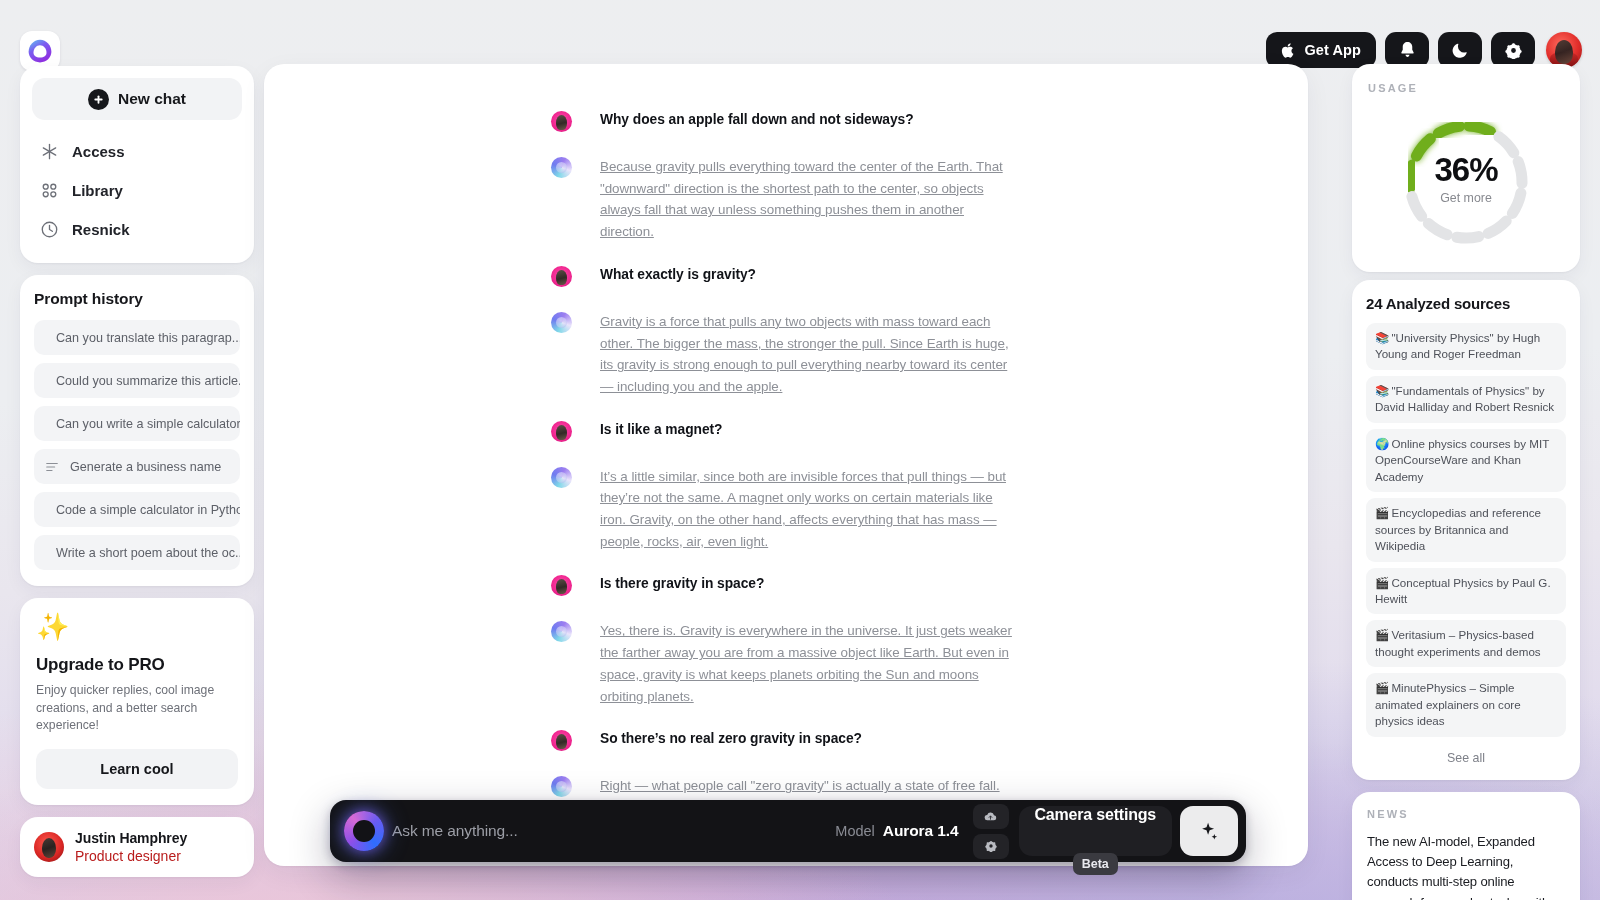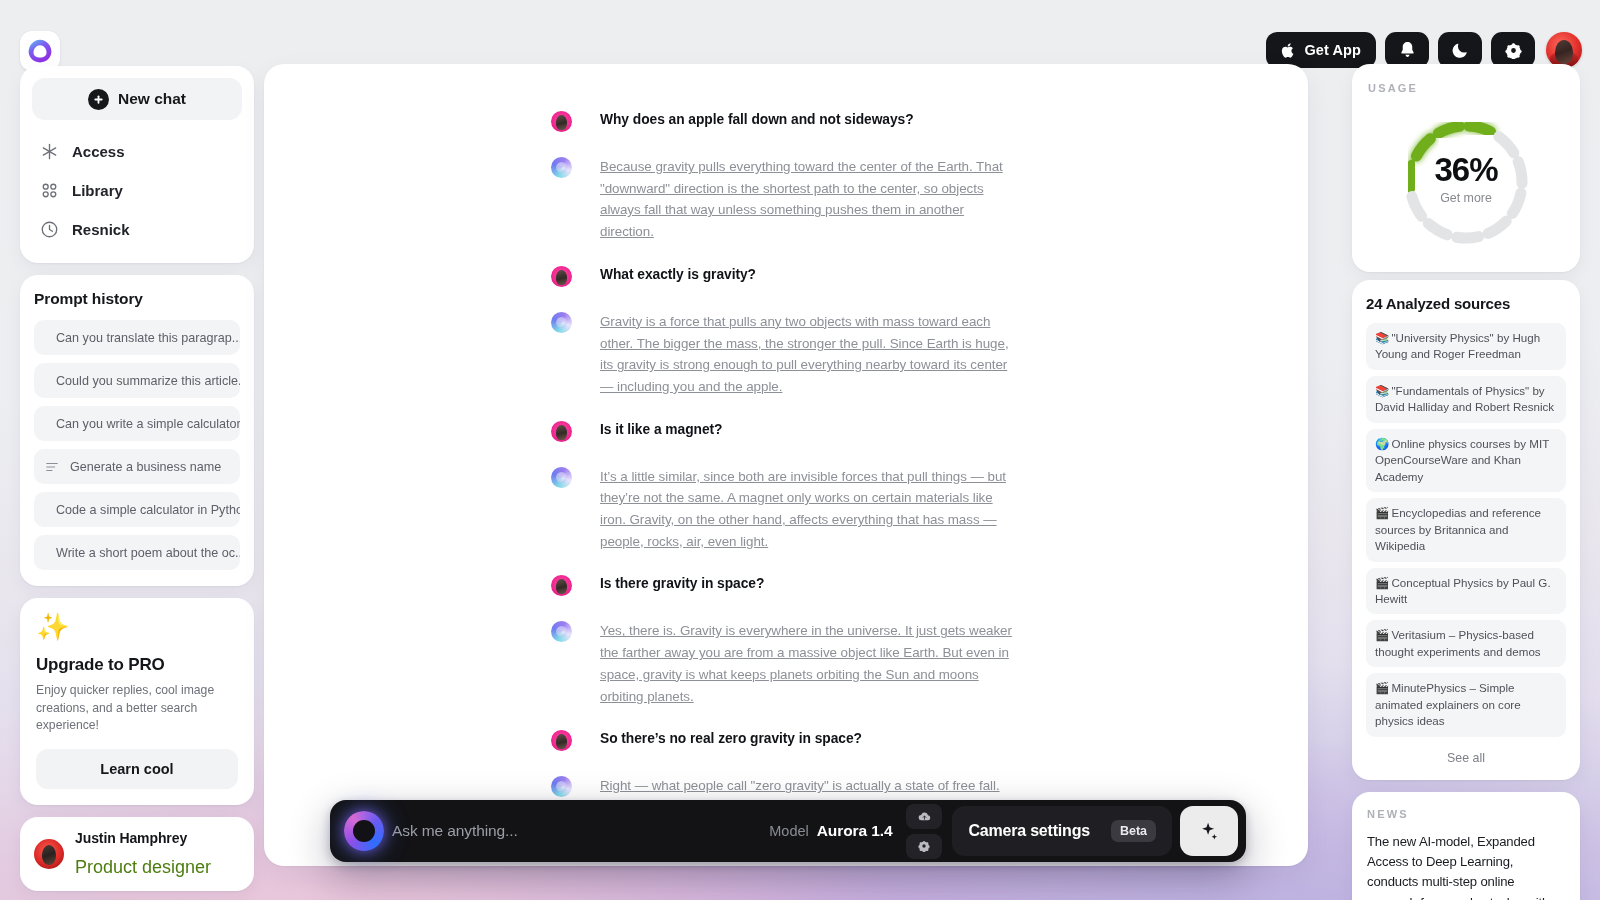--- a/index.html
+++ b/index.html
@@ -109,21 +109,21 @@
   .user-av {
     width: 30px; height: 30px; border-radius: 50%; flex: 0 0 auto; position: relative; overflow: hidden;
     background: radial-gradient(circle at 45% 38%, #ff5a4e 0%, #d92624 58%, #7d1111 100%);
   }
   .user-av::after {
     content: ""; position: absolute; left: 8px; top: 6px; width: 14px; height: 20px;
     border-radius: 50% 50% 45% 45%;
     background: linear-gradient(160deg,#4a3a34 0%, #2a2220 50%, #63463a 100%);
   }
   .user-name { font-size: 14px; font-weight: 700; color: #15161a; letter-spacing: -.1px; }
-  .user-role { font-size: 18px; color: #4d7c0f; margin-top: 11px; }
+  .user-role { font-size: 14px; color: #b91c1c; margin-top: 2px; }
 
   
   .main {
     position: absolute; left: 264px; top: 64px; width: 1044px; height: 802px;
     background: #fff; border-radius: 20px; overflow: hidden;
     box-shadow: 0 1px 2px rgba(40,30,70,.05), 0 8px 26px rgba(40,30,70,.06);
   }
   .chat-scroll { position: absolute; inset: 0; padding: 46px 0 120px; overflow: hidden; }
   .thread { width: 470px; margin: 0 auto; }
   .msg { display: flex; gap: 28px; margin-bottom: 22px; align-items: flex-start; }
@@ -166,21 +166,21 @@
   .model-block { display: flex; align-items: baseline; gap: 8px; margin-right: 14px; white-space: nowrap; }
   .model-label { font-size: 14.5px; color: #8a8c94; }
   .model-value { font-size: 15.5px; font-weight: 700; color: #fff; letter-spacing: -.1px; }
   .mini-col { display: flex; flex-direction: column; gap: 5px; margin-right: 10px; }
   .mini-btn {
     width: 36px; height: 25px; border-radius: 8px; background: #232327;
     display: flex; align-items: center; justify-content: center; cursor: pointer;
   }
   .cam-block {
     height: 50px; border-radius: 13px; background: #1f1f23;
-    display: flex; align-items: center; gap: 21px; padding: 0 16px; margin-right: 8px; cursor: pointer;
+    display: flex; align-items: center; gap: 29px; padding: 0 16px; margin-right: 8px; cursor: pointer; flex-direction: column;
   }
   .cam-label { font-size: 16px; font-weight: 700; color: #fff; letter-spacing: -.2px; }
   .beta-badge {
     background: #3a3a40; color: #e9e9ee; font-size: 12.5px; font-weight: 700;
     border-radius: 7px; padding: 4px 9px;
   }
   .send-btn {
     width: 58px; height: 50px; border-radius: 13px; background: #ececed;
     display: flex; align-items: center; justify-content: center; cursor: pointer; flex: 0 0 auto;
   }

